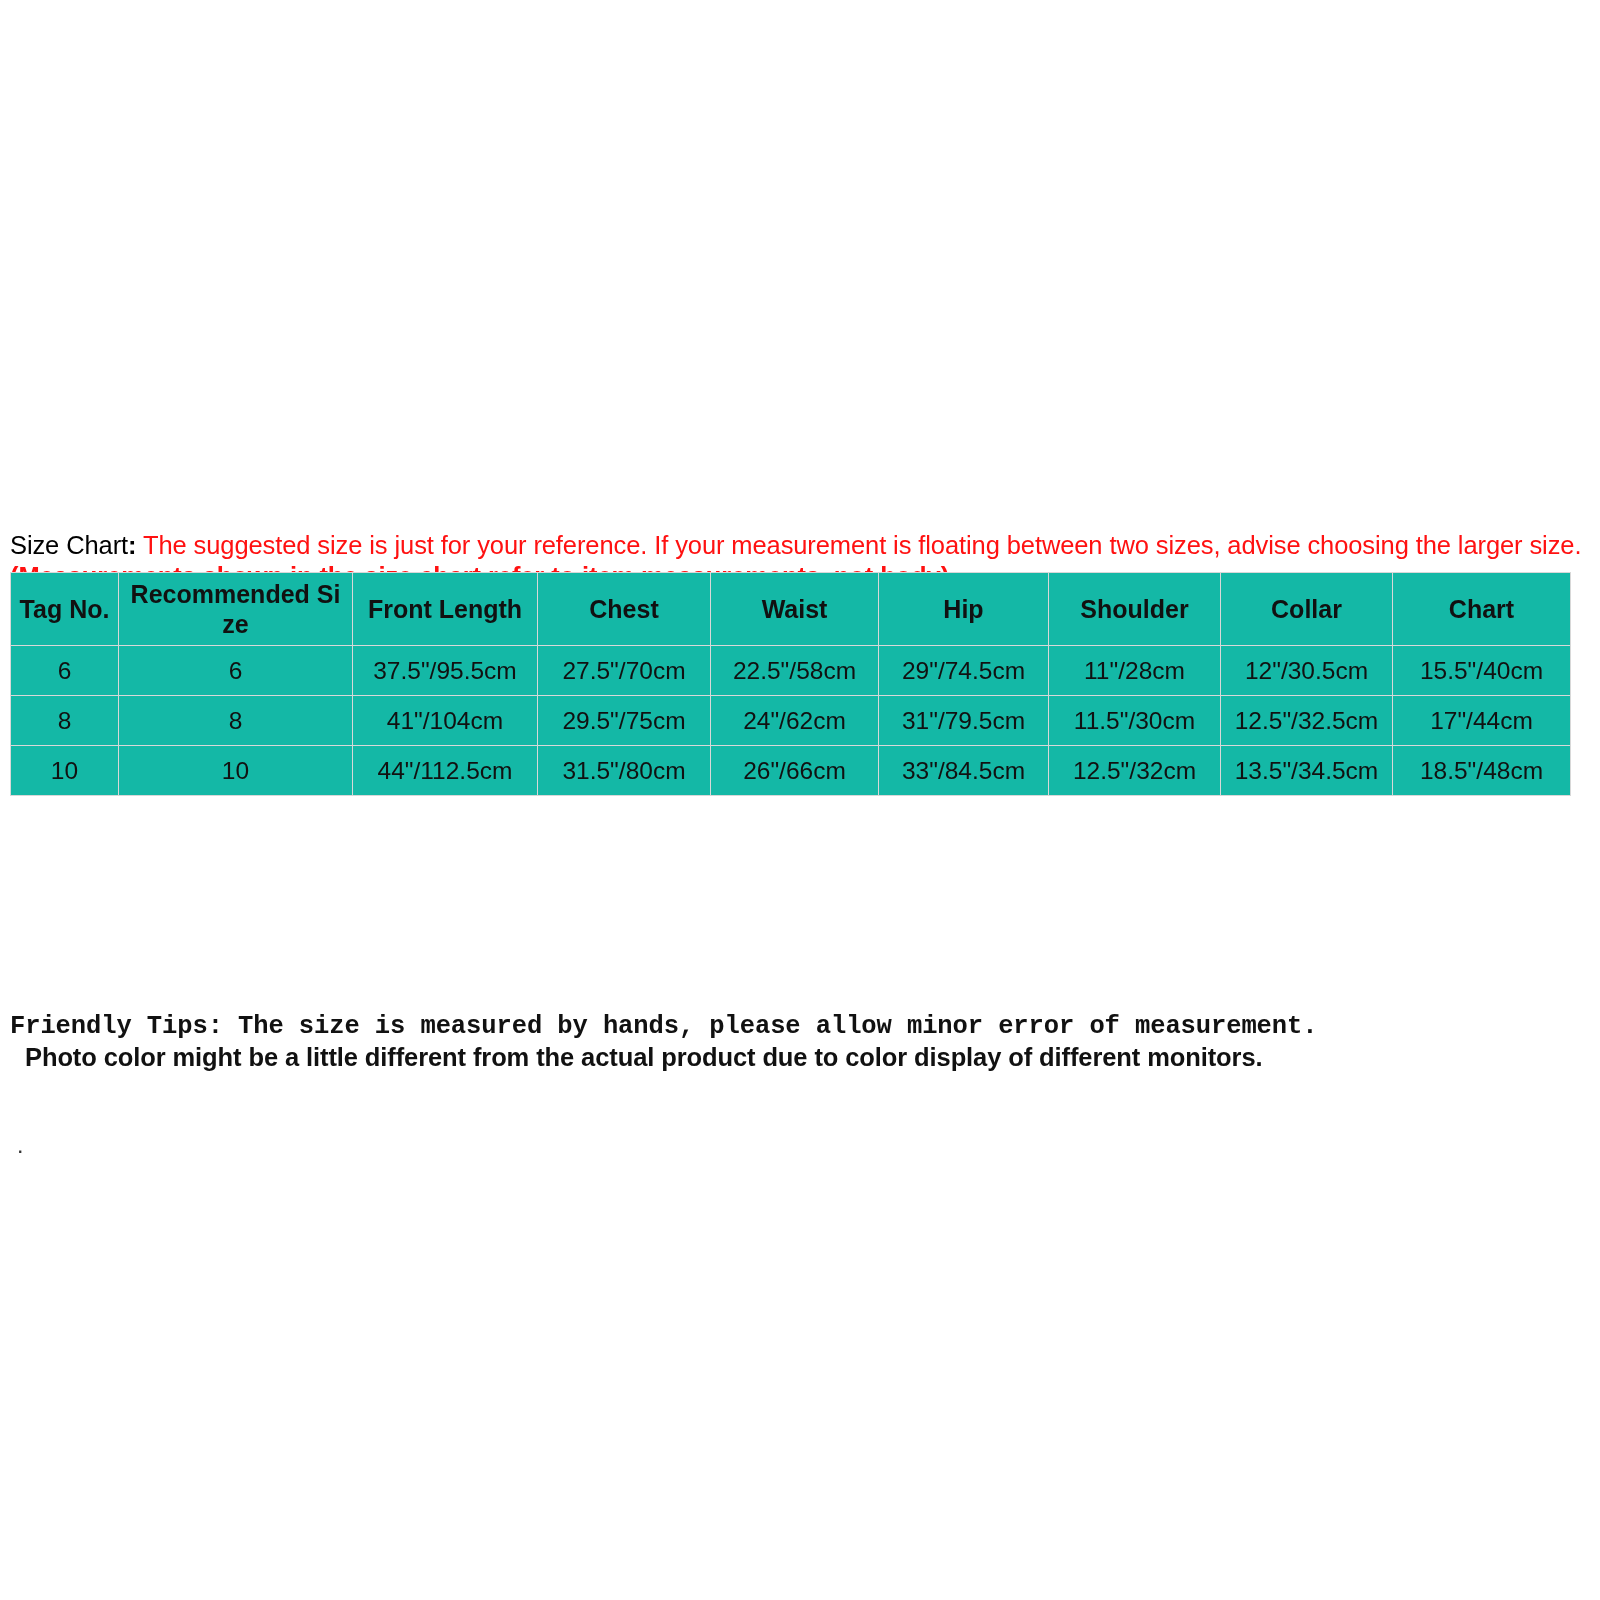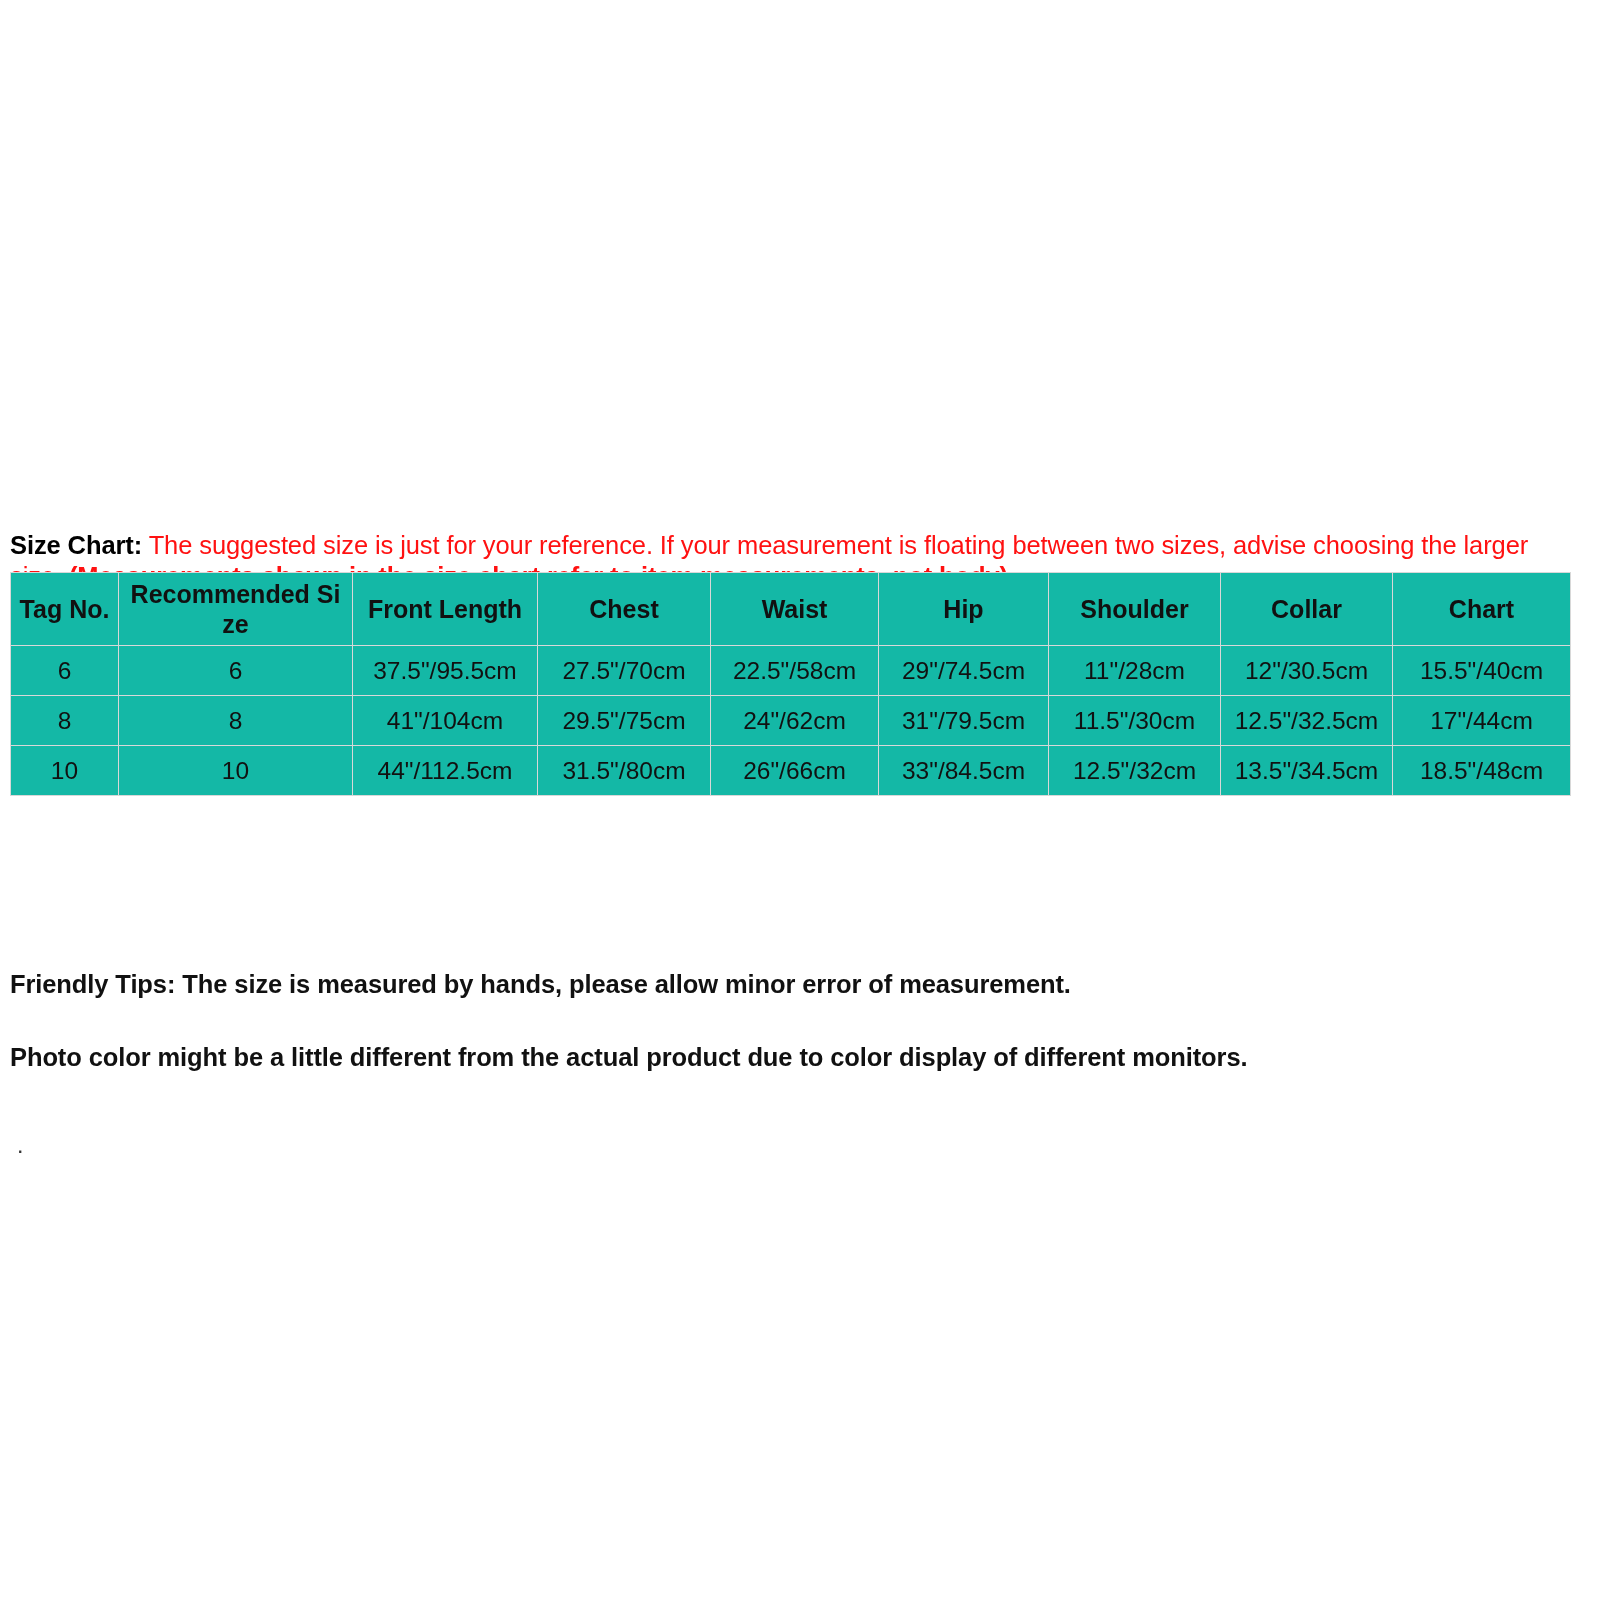--- a/index.html
+++ b/index.html
@@ -33,21 +33,21 @@
     width: 1576px;
     font-size: 25.5px;
     line-height: 31px;
     font-weight: 700;
     color: #ff1111;
     letter-spacing: -0.1px;
     white-space: normal;
   }
   .intro .lead {
     color: #000000;
-    font-weight: 700;
+    font-weight: 400;
     margin-top: 42px;
   }
   .intro .colon {
     color: #000000;
     font-weight: 700;
   }
   .intro .note-a { font-weight: 400; }
   .intro .note-b { font-weight: 700; }
 
   
@@ -97,22 +97,22 @@
   .tips {
     position: absolute;
     left: 10px;
     width: 1560px;
     font-size: 25.5px;
     font-weight: 700;
     color: #111111;
     line-height: 30px;
     letter-spacing: -0.1px;
   }
-  .tip-1 { top: 969px; }
-  .tip-2 { top: 1042px; }
+  .tip-1 { top: 1012px; font-family: Liberation Mono, monospace; }
+  .tip-2 { top: 1042px; margin-left: 15px; }
 
   .trailing-dot {
     position: absolute;
     left: 18px;
     top: 1140px;
     font-size: 16px;
     line-height: 16px;
     color: #333333;
     font-weight: 700;
   }

